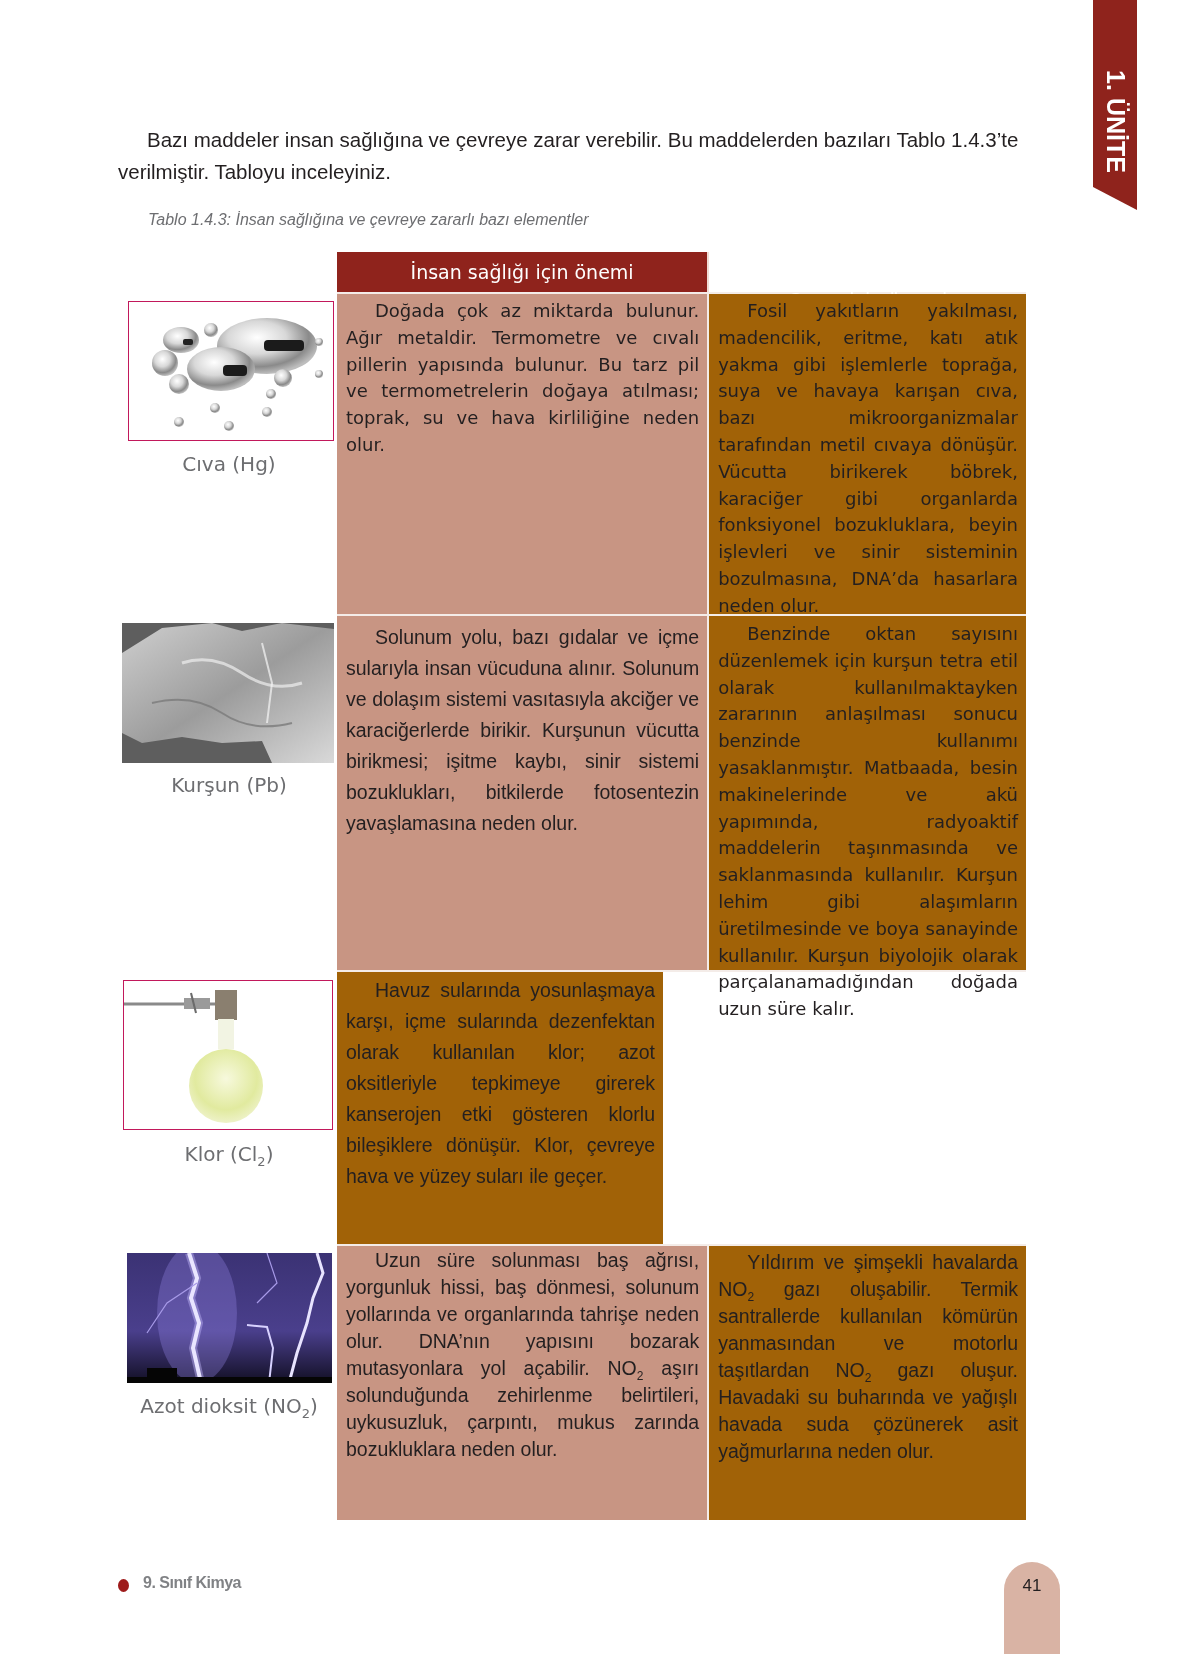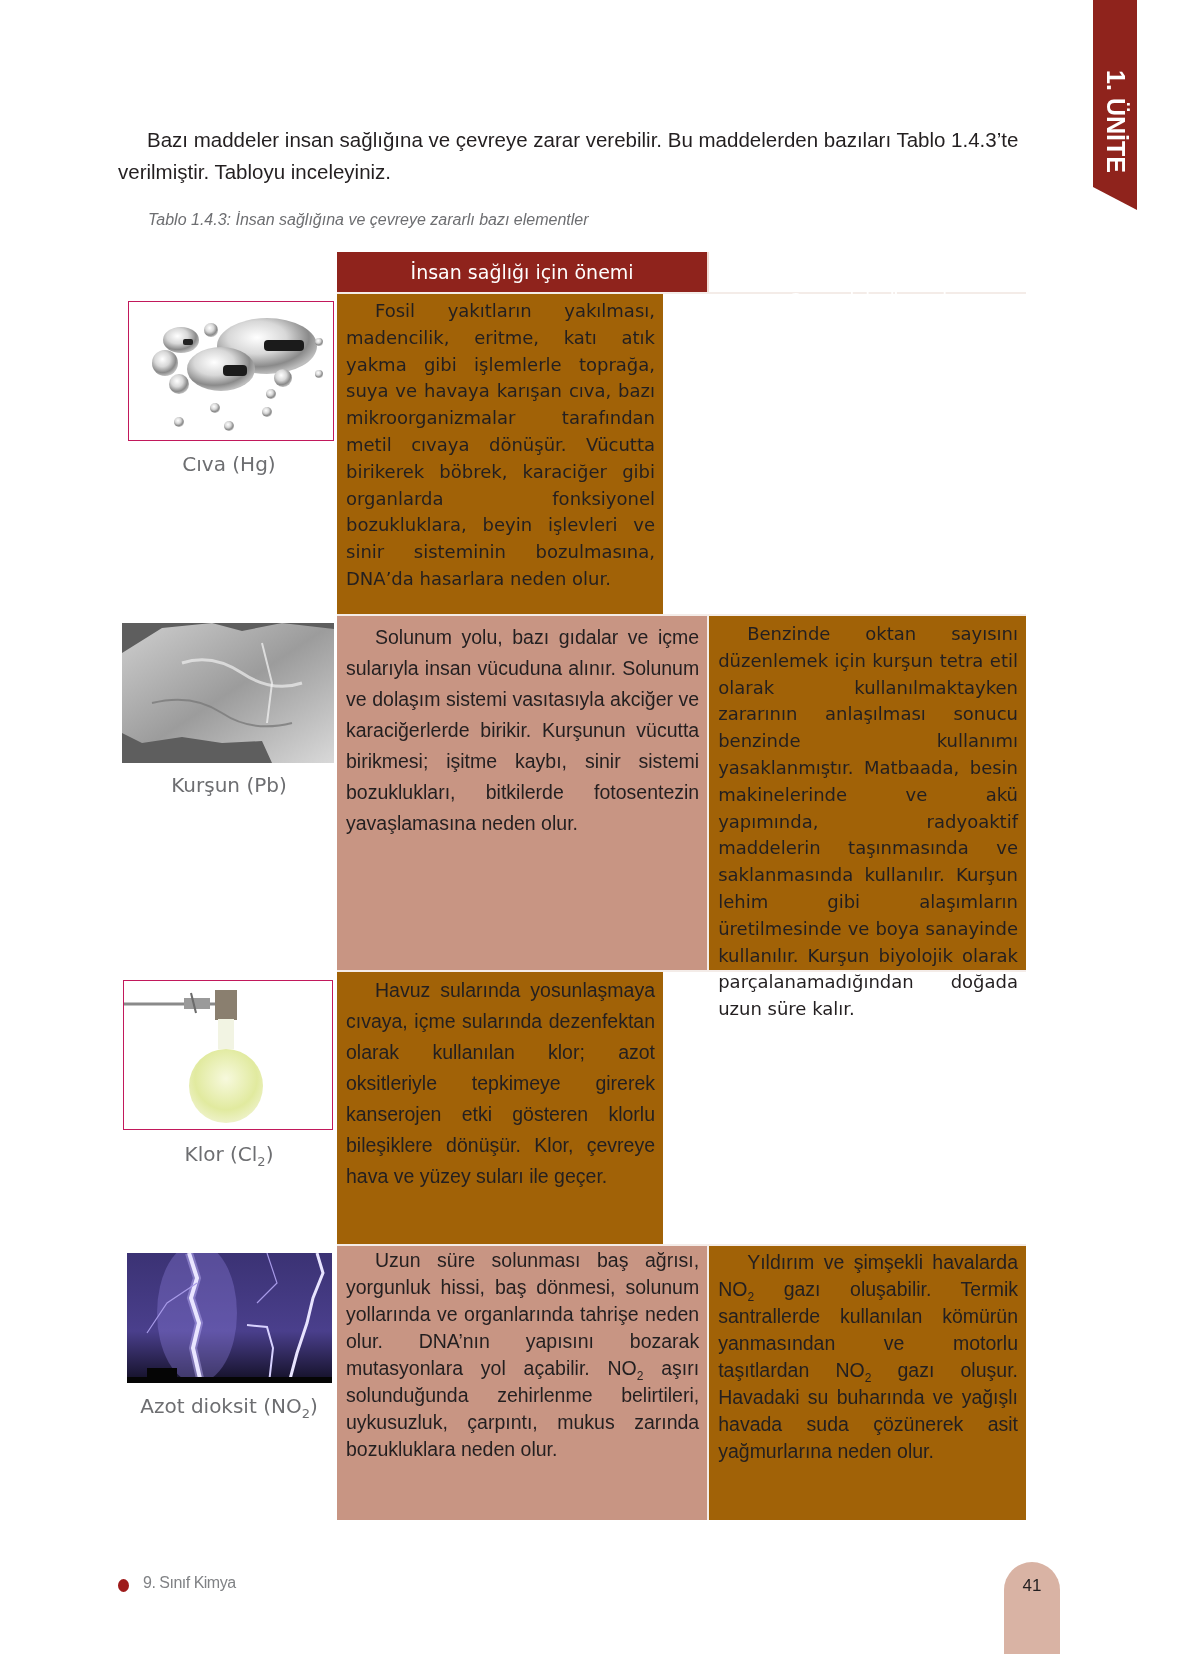--- a/index.html
+++ b/index.html
@@ -56,21 +56,21 @@
     .fig-label {
       position: absolute; width: 230px; text-align: center;
       font-family: "DejaVu Sans", sans-serif; font-size: 20px; color: #6d6e71;
     }
     .fig-label sub { font-size: 13px; vertical-align: -5px; line-height: 0; }
 
     
     .footer-dot { position: absolute; left: 118px; top: 1579px; width: 11px; height: 13px; border-radius: 50%; background: #9e1b1b; }
     .footer-text {
       position: absolute; left: 143px; top: 1574px;
-      font-family: "Liberation Sans", sans-serif; font-weight: normal; font-size: 16px; color: #808285;
+      font-family: "Liberation Sans", sans-serif; font-weight: bold; font-size: 16px; color: #808285;
       letter-spacing: -0.5px;
     }
     .page-tab {
       position: absolute; left: 1004px; top: 1562px; width: 56px; height: 92px;
       background: #d9b3a4; border-radius: 28px 28px 0 0;
     }
     .page-num {
       position: absolute; left: 1004px; top: 1576px; width: 56px; text-align: center;
       font-family: "Liberation Sans", sans-serif; font-size: 17px; color: #231f20;
     }
@@ -91,30 +91,31 @@
 
 <div class="caption">Tablo 1.4.3: İnsan sağlığına ve çevreye zararlı bazı elementler</div>
 
 <div class="table">
   <div class="thead">
     <div class="th c1">İnsan sağlığı için önemi</div>
     <div class="th c2">Çevre için önemi</div>
   </div>
 
   <div class="trow" style="height:322px;">
+    <div class="td c1">Doğada çok az miktarda bulunur. Ağır metaldir. Termometre ve cıvalı pillerin yapısında bulunur. Bu tarz pil ve termometrelerin doğaya atılması; toprak, su ve hava kirliliğine neden olur.</div>
     <div class="td c2">Fosil yakıtların yakılması, madencilik, eritme, katı atık yakma gibi işlemlerle toprağa, suya ve havaya karışan cıva, bazı mikroorganizmalar tarafından metil cıvaya dönüşür. Vücutta birikerek böbrek, karaciğer gibi organlarda fonksiyonel bozukluklara, beyin işlevleri ve sinir sisteminin bozulmasına, DNA’da hasarlara neden olur.</div>
   </div>
 
   <div class="trow" style="height:356px;">
     <div class="td c1 condensed" style="padding-top:6px;">Solunum yolu, bazı gıdalar ve içme sularıyla insan vücuduna alınır. Solunum ve dolaşım sistemi vasıtasıyla akciğer ve karaciğerlerde birikir. Kurşunun vücutta birikmesi; işitme kaybı, sinir sistemi bozuklukları, bitkilerde fotosentezin yavaşlamasına neden olur.</div>
     <div class="td c2" style="padding-top:5px;">Benzinde oktan sayısını düzenlemek için kurşun tetra etil olarak kullanılmaktayken zararının anlaşılması sonucu benzinde kullanımı yasaklanmıştır. Matbaada, besin makinelerinde ve akü yapımında, radyoaktif maddelerin taşınmasında ve saklanmasında kullanılır. Kurşun lehim gibi alaşımların üretilmesinde ve boya sanayinde kullanılır. Kurşun biyolojik olarak parçalanamadığından doğada uzun süre kalır.</div>
   </div>
 
   <div class="trow" style="height:274px;">
-    <div class="td c2 condensed" style="padding-top:3px;">Havuz sularında yosunlaşmaya cıvaya, içme sularında dezenfektan olarak kullanılan klor; azot oksitleriyle tepkimeye girerek kanserojen etki gösteren klorlu bileşiklere dönüşür. Klor, çevreye hava ve yüzey suları ile geçer.</div>
+    <div class="td c2 condensed" style="padding-top:3px;">Havuz sularında yosunlaşmaya karşı, içme sularında dezenfektan olarak kullanılan klor; azot oksitleriyle tepkimeye girerek kanserojen etki gösteren klorlu bileşiklere dönüşür. Klor, çevreye hava ve yüzey suları ile geçer.</div>
   </div>
 
   <div class="trow" style="height:276px;">
     <div class="td c1 condensed2" style="padding-top:1px;"><span>Uzun süre solunması baş ağrısı, yorgunluk hissi, baş dönmesi, solunum yollarında ve organlarında tahrişe neden olur. DNA’nın yapısını bozarak mutasyonlara yol açabilir. NO</span><sub>2</sub><span> aşırı solunduğunda zehirlenme belirtileri, uykusuzluk, çarpıntı, mukus zarında bozukluklara neden olur.</span></div>
     <div class="td c2 condensed2" style="padding-top:3px;"><span>Yıldırım ve şimşekli havalarda NO</span><sub>2</sub><span> gazı oluşabilir. Termik santrallerde kullanılan kömürün yanmasından ve motorlu taşıtlardan NO</span><sub>2</sub><span> gazı oluşur. Havadaki su buharında ve yağışlı havada suda çözünerek asit yağmurlarına neden olur.</span></div>
   </div>
 </div>
 
 <div class="img-frame bordered" style="left:128px; top:301px; width:206px; height:140px; background:#ffffff;">
   <svg width="206" height="140" viewBox="0 0 206 140">

